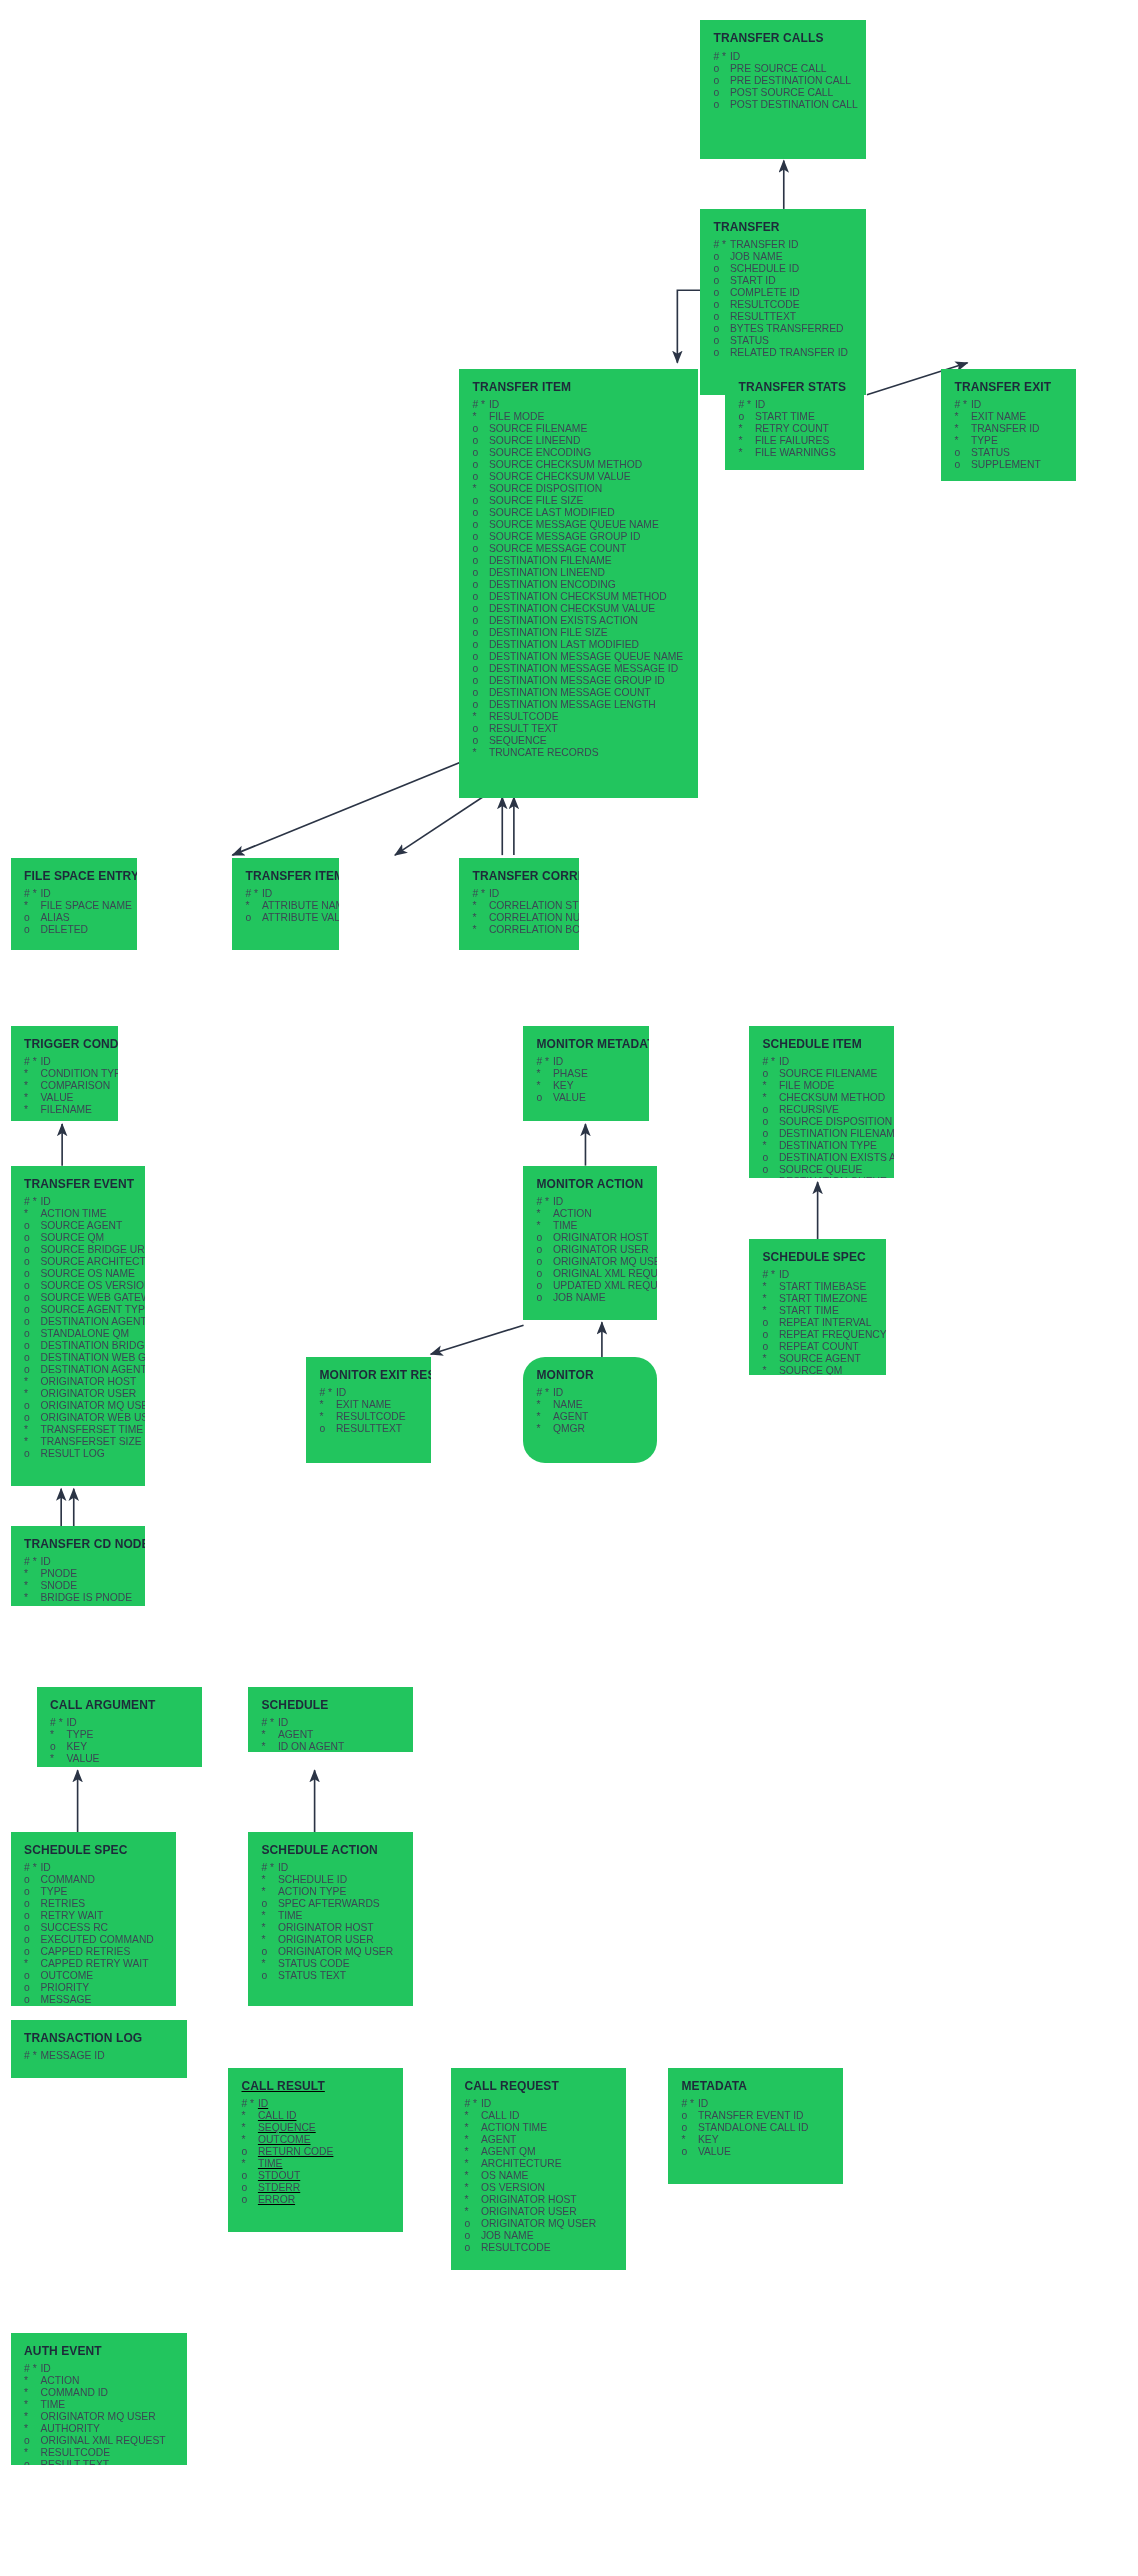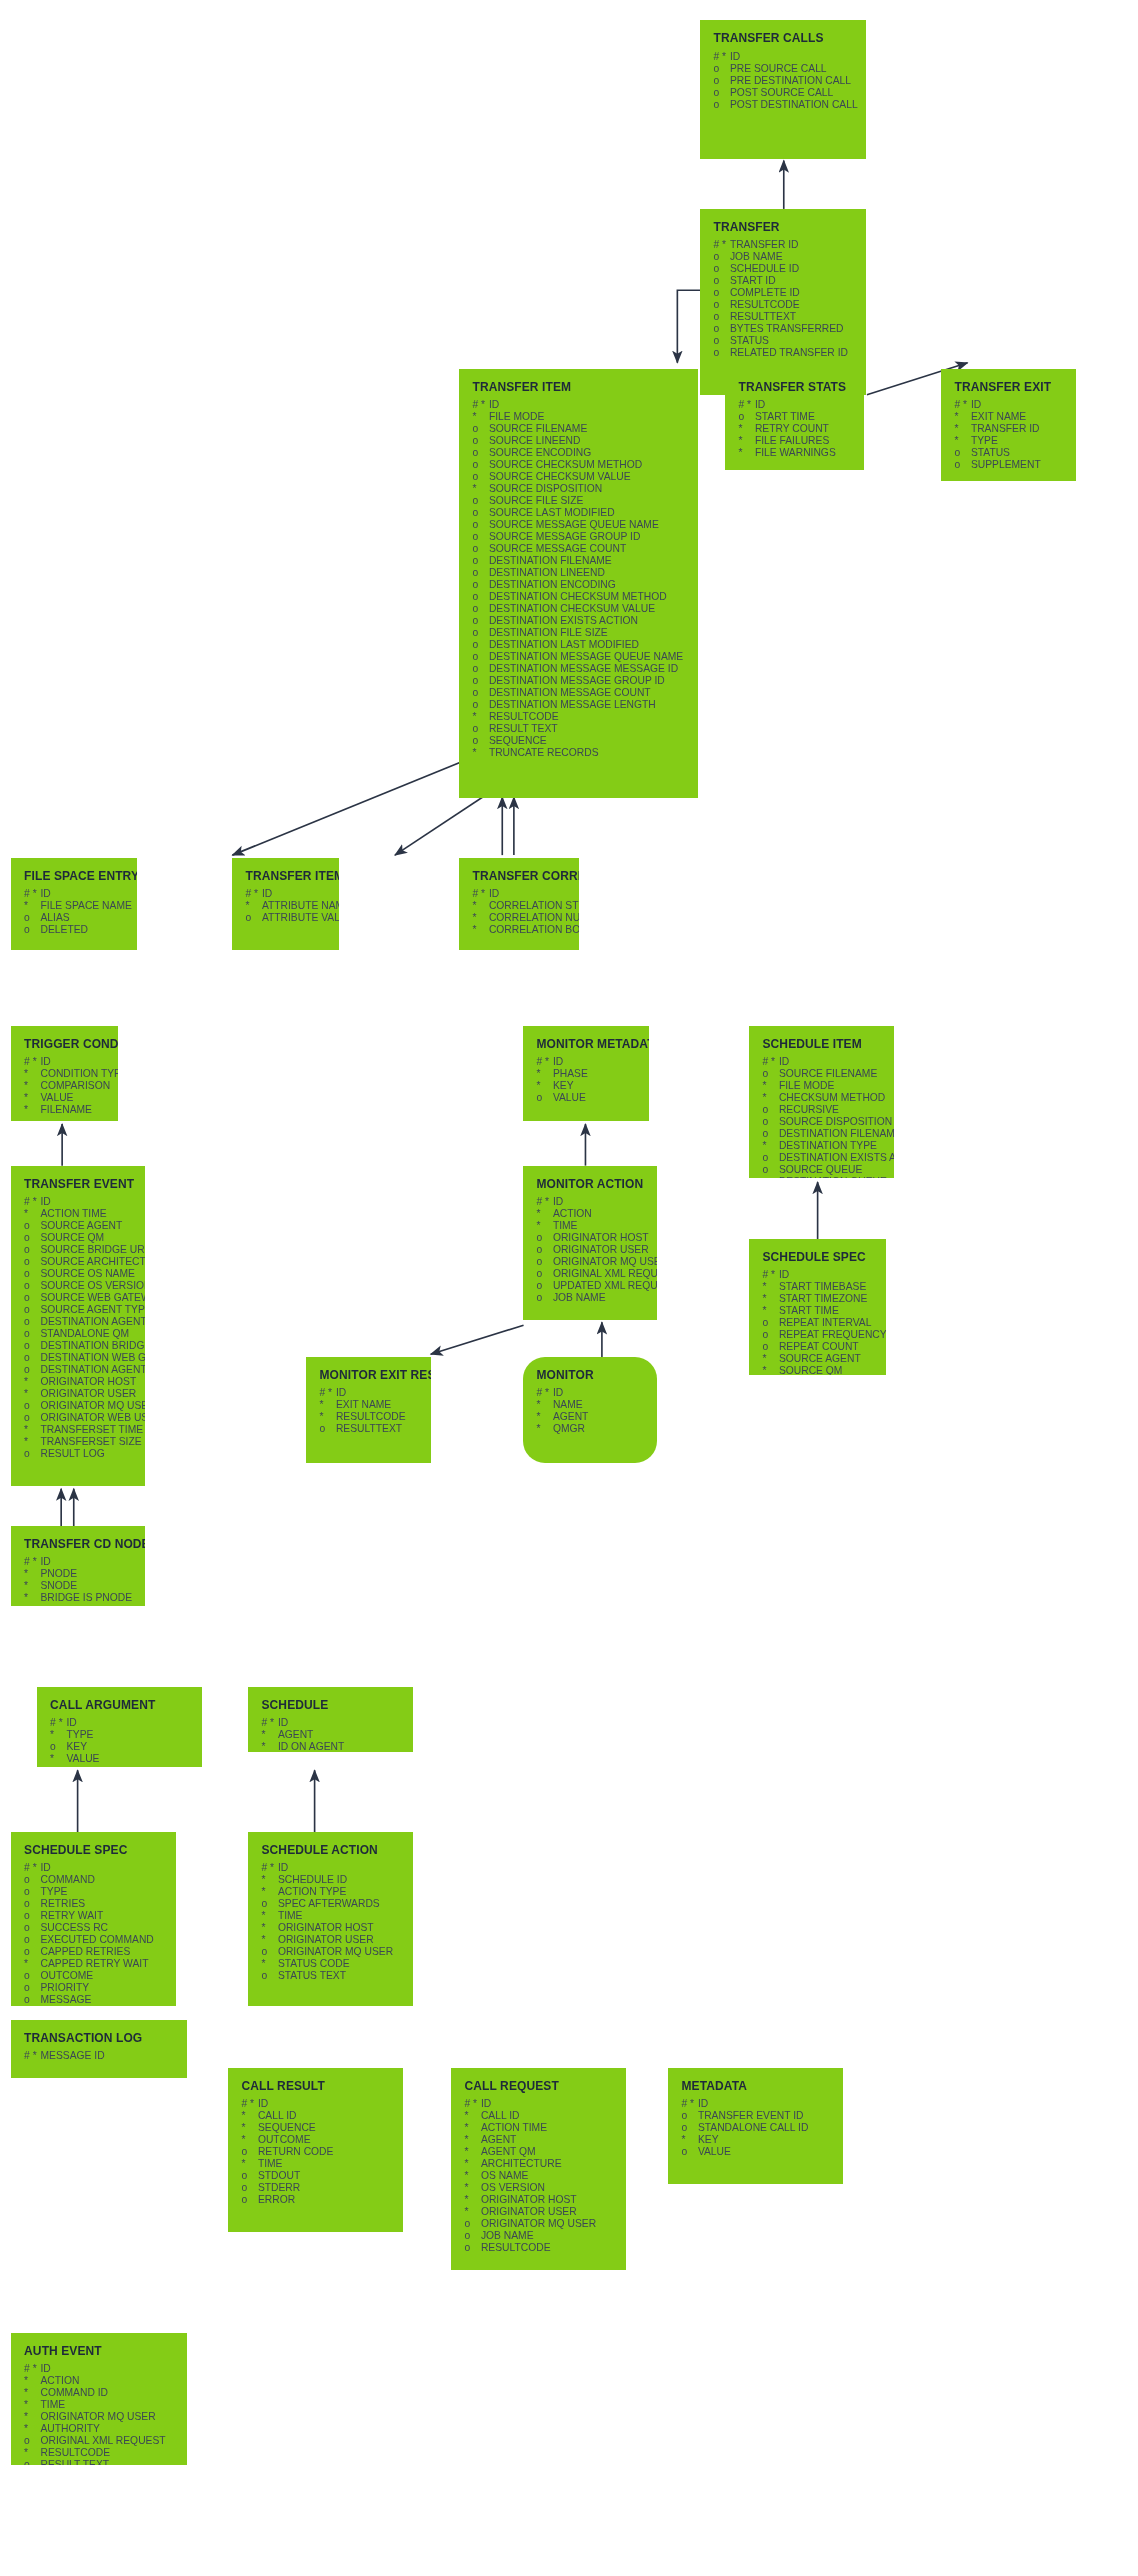--- a/index.html
+++ b/index.html
@@ -23,21 +23,21 @@
   }
   #edge-layer {
     position: absolute;
     left: 0; top: 0;
     width: 1139px;
     height: 2576px;
     pointer-events: none;
   }
   .entity {
     position: absolute;
-    background: #84cc16;
+    background: #22c55e;
     box-sizing: border-box;
     padding: 10.6px 11.6px 11.6px 13.5px;
     overflow: hidden;
   }
   .entity-title {
     font-size: 12px;
     font-weight: bold;
     color: #1e2a3a;
     letter-spacing: 0.1px;
     margin: 0 0 5.8px 0;
@@ -373,21 +373,21 @@
           <div class="attr-row"><span class="attr-mark">*</span><span class="attr-name">STATUS CODE</span></div>
           <div class="attr-row"><span class="attr-mark">o</span><span class="attr-name">STATUS TEXT</span></div>
         </div>
       </div>
       <div class="entity" style="left: 10.6px; top: 1992px; width: 176px; height: 58px; margin-top: 28px;">
         <div class="entity-title">TRANSACTION LOG</div>
         <div class="attr-list">
           <div class="attr-row pk-row"><span class="attr-mark pk"># *</span><span class="attr-name">MESSAGE ID</span></div>
         </div>
       </div>
-      <div class="entity" style="left: 228px; top: 2068px; width: 175px; height: 164px;">
+      <div class="entity" style="left: 228px; top: 2068px; width: 175px; height: 164px; text-decoration: underline;">
         <div class="entity-title">CALL RESULT</div>
         <div class="attr-list">
           <div class="attr-row pk-row"><span class="attr-mark pk"># *</span><span class="attr-name">ID</span></div>
           <div class="attr-row"><span class="attr-mark">*</span><span class="attr-name">CALL ID</span></div>
           <div class="attr-row"><span class="attr-mark">*</span><span class="attr-name">SEQUENCE</span></div>
           <div class="attr-row"><span class="attr-mark">*</span><span class="attr-name">OUTCOME</span></div>
           <div class="attr-row"><span class="attr-mark">o</span><span class="attr-name">RETURN CODE</span></div>
           <div class="attr-row"><span class="attr-mark">*</span><span class="attr-name">TIME</span></div>
           <div class="attr-row"><span class="attr-mark">o</span><span class="attr-name">STDOUT</span></div>
           <div class="attr-row"><span class="attr-mark">o</span><span class="attr-name">STDERR</span></div>

